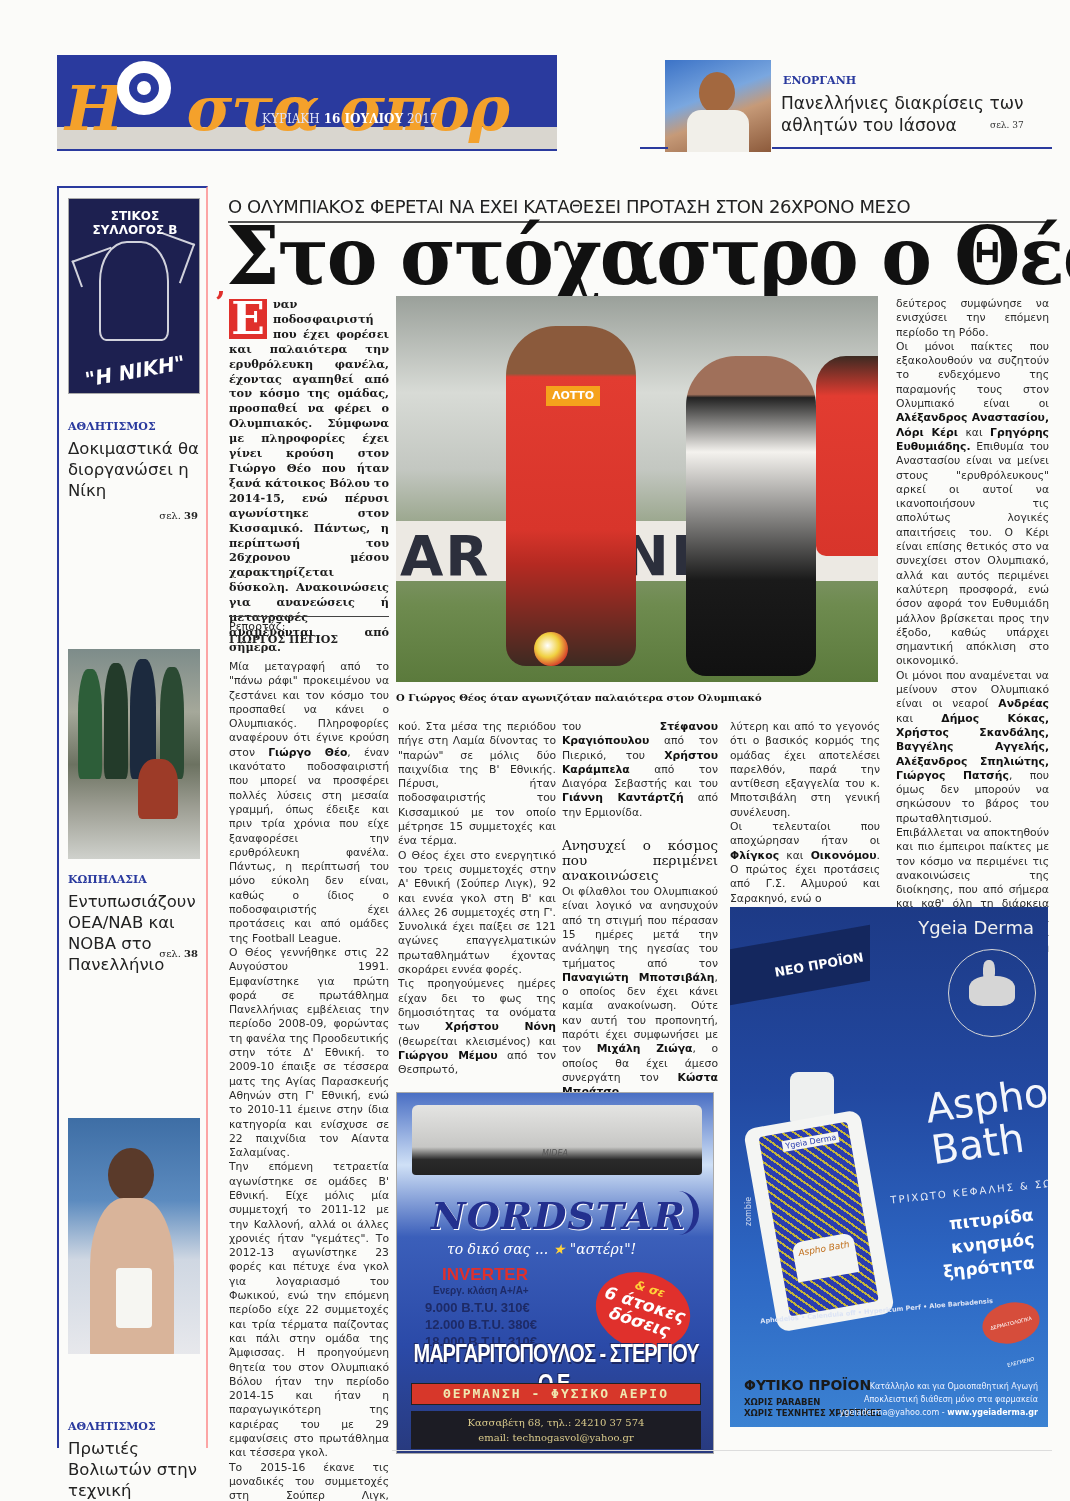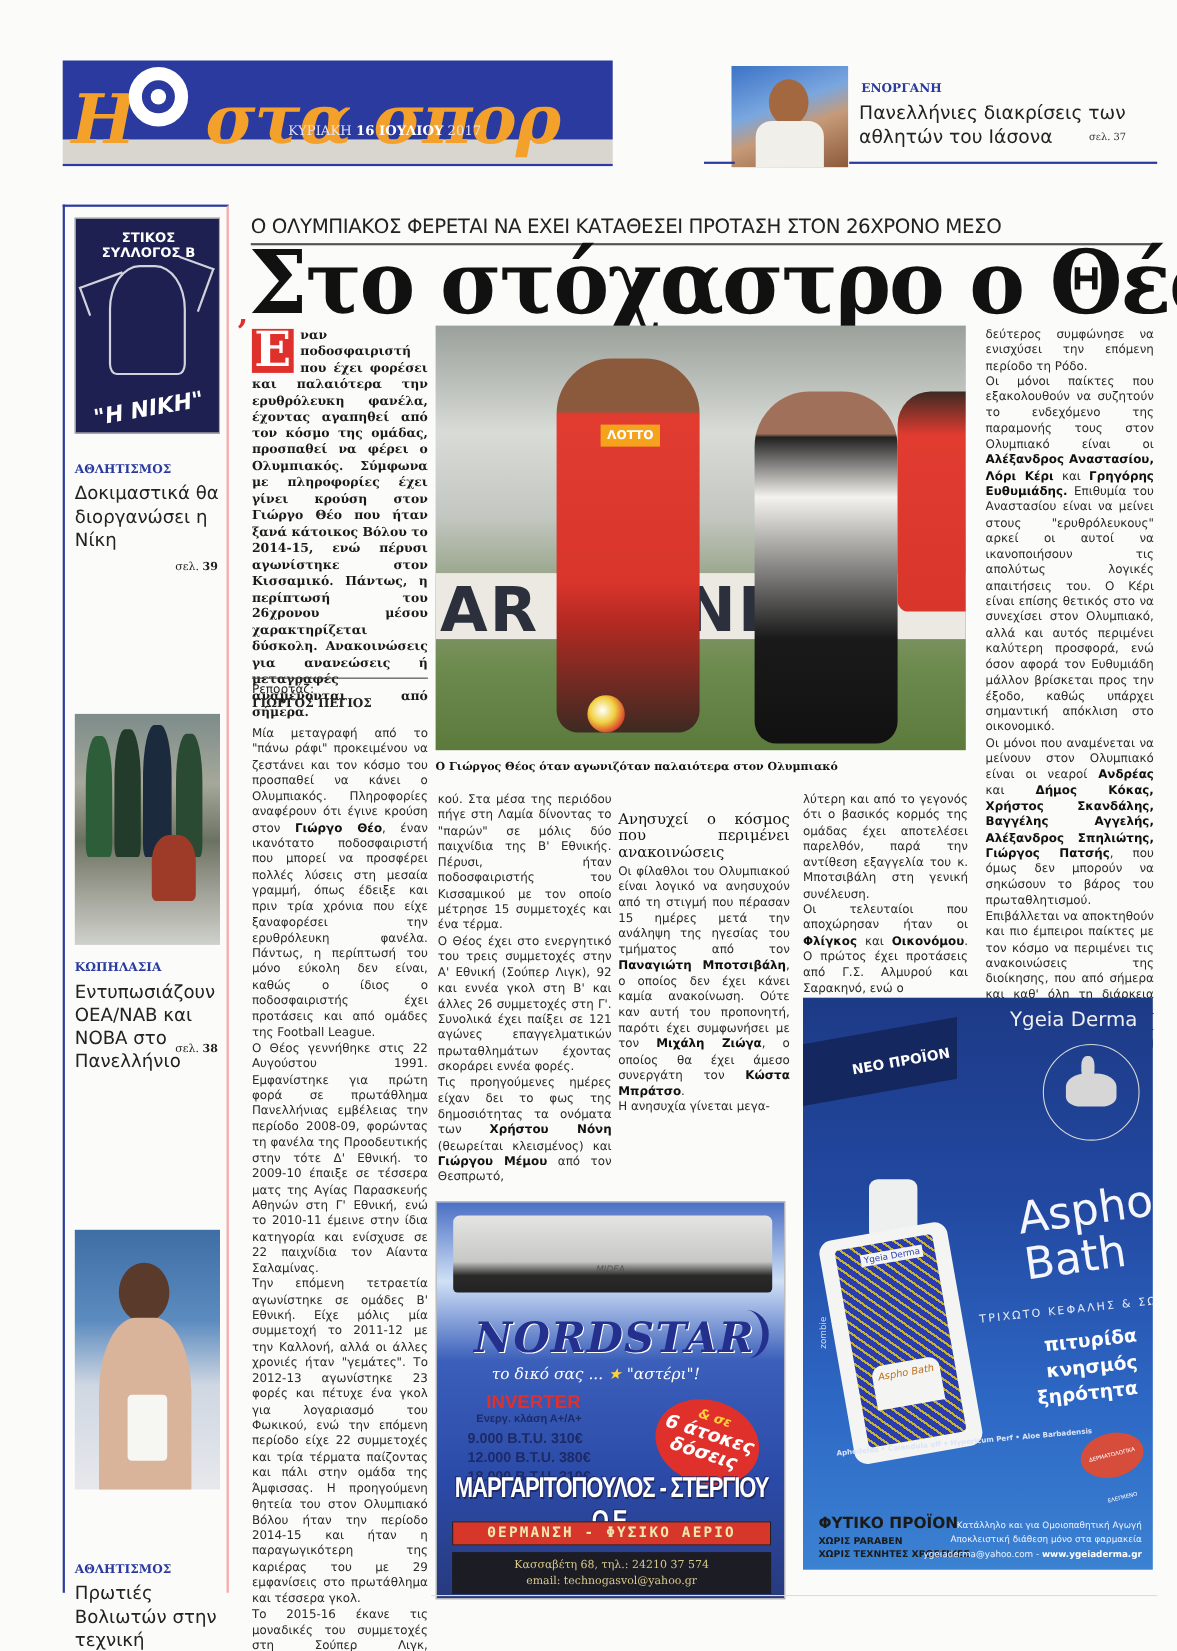--- a/index.html
+++ b/index.html
@@ -205,20 +205,21 @@
   <p>Το 2015-16 έκανε τις μοναδικές του συμμετοχές στη Σούπερ Λιγκ, αγωνιζόμενος σε τρία ματς του Λεβαδεια-</p>
 </div>
 
 <div class="col" style="left:398px;top:720px;width:158px;">
   <p>κού. Στα μέσα της περιόδου πήγε στη Λαμία δίνοντας το "παρών" σε μόλις δύο παιχνίδια της Β' Εθνικής. Πέρυσι, ήταν ποδοσφαιριστής του Κισσαμικού με τον οποίο μέτρησε 15 συμμετοχές και ένα τέρμα.</p>
   <p>Ο Θέος έχει στο ενεργητικό του τρεις συμμετοχές στην Α' Εθνική (Σούπερ Λιγκ), 92 και εννέα γκολ στη Β' και άλλες 26 συμμετοχές στη Γ'. Συνολικά έχει παίξει σε 121 αγώνες επαγγελματικών πρωταθλημάτων έχοντας σκοράρει εννέα φορές.</p>
   <p><span>Τις προηγούμενες ημέρες είχαν δει το φως της δημοσιότητας τα ονόματα των </span><b>Χρήστου Νόνη</b><span> (θεωρείται κλεισμένος) και </span><b>Γιώργου Μέμου</b><span> από τον Θεσπρωτό,</span></p>
 </div>
 
 <div class="col" style="left:562px;top:720px;width:156px;">
+  <p><span>του </span><b>Στέφανου Κραγιόπουλου</b><span> από τον Πιερικό, του </span><b>Χρήστου Καράμπελα</b><span> από τον Διαγόρα Σεβαστής και του </span><b>Γιάννη Καντάρτζή</b><span> από την Ερμιονίδα.</span></p>
   <h3>Ανησυχεί ο κόσμος που περιμένει ανακοινώσεις</h3>
   <p><span>Οι φίλαθλοι του Ολυμπιακού είναι λογικό να ανησυχούν από τη στιγμή που πέρασαν 15 ημέρες μετά την ανάληψη της ηγεσίας του τμήματος από τον </span><b>Παναγιώτη Μποτσιβάλη</b><span>, ο οποίος δεν έχει κάνει καμία ανακοίνωση. Ούτε καν αυτή του προπονητή, παρότι έχει συμφωνήσει με τον </span><b>Μιχάλη Ζιώγα</b><span>, ο οποίος θα έχει άμεσο συνεργάτη τον </span><b>Κώστα Μπράτσο</b><span>.</span></p>
   <p>Η ανησυχία γίνεται μεγα-</p>
 </div>
 
 <div class="col" style="left:730px;top:720px;width:150px;">
   <p>λύτερη και από το γεγονός ότι ο βασικός κορμός της ομάδας έχει αποτελέσει παρελθόν, παρά την αντίθεση εξαγγελία του κ. Μποτσιβάλη στη γενική συνέλευση.</p>
   <p><span>Οι τελευταίοι που αποχώρησαν ήταν οι </span><b>Φλίγκος</b><span> και </span><b>Οικονόμου</b><span>. Ο πρώτος έχει προτάσεις από Γ.Σ. Αλμυρού και Σαρακηνό, ενώ ο</span></p>
 </div>
 

